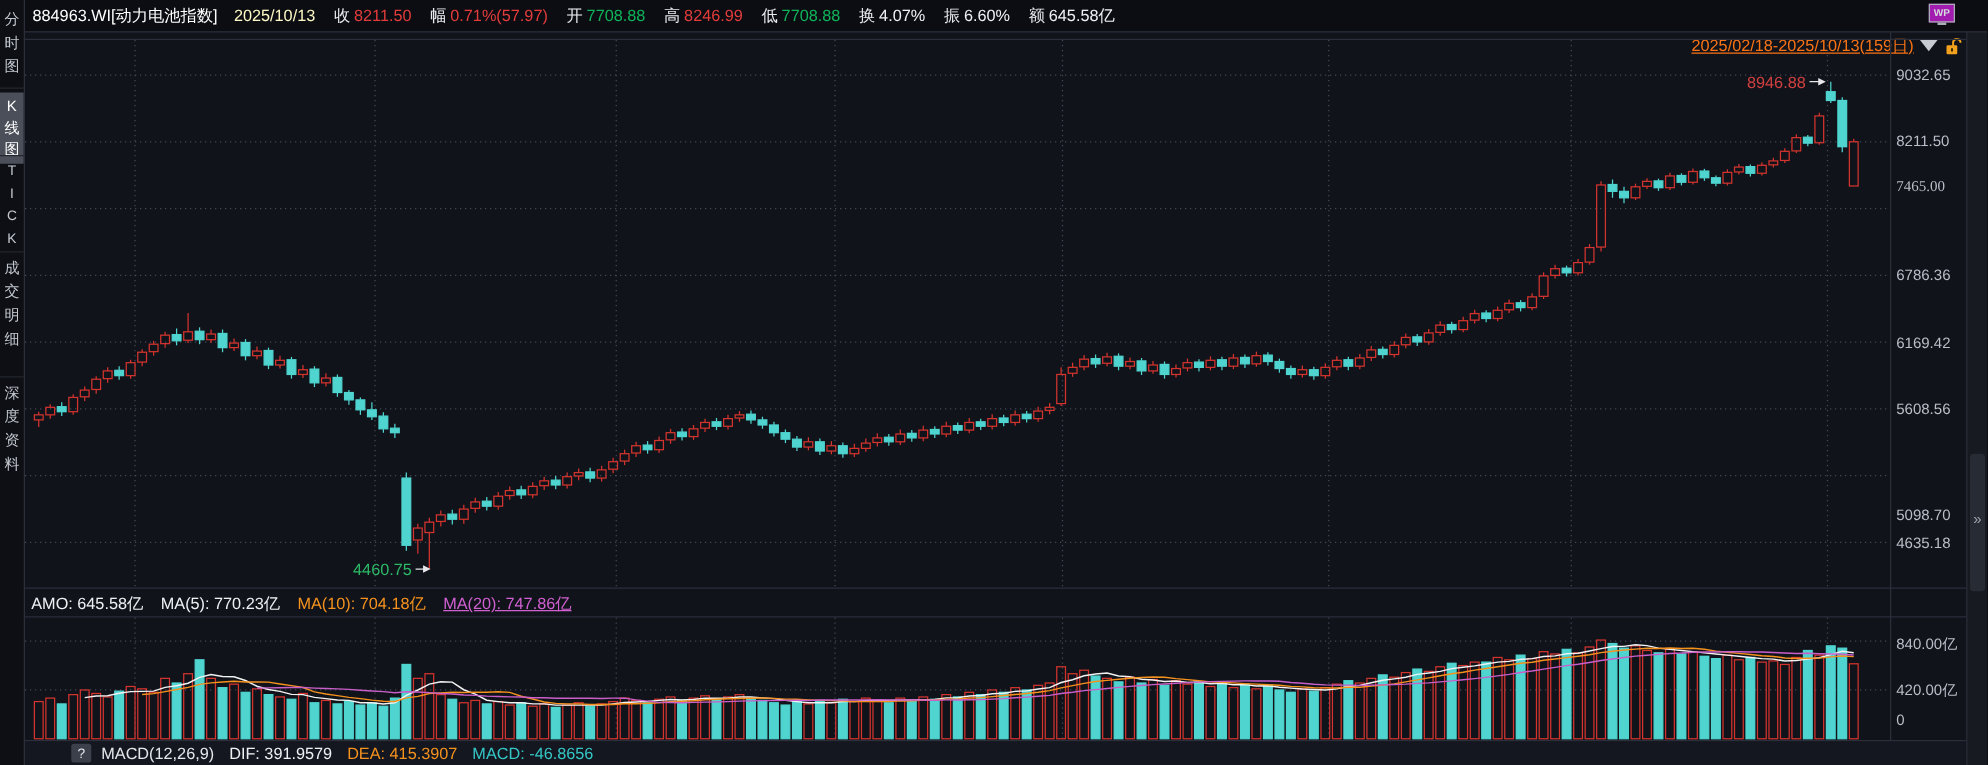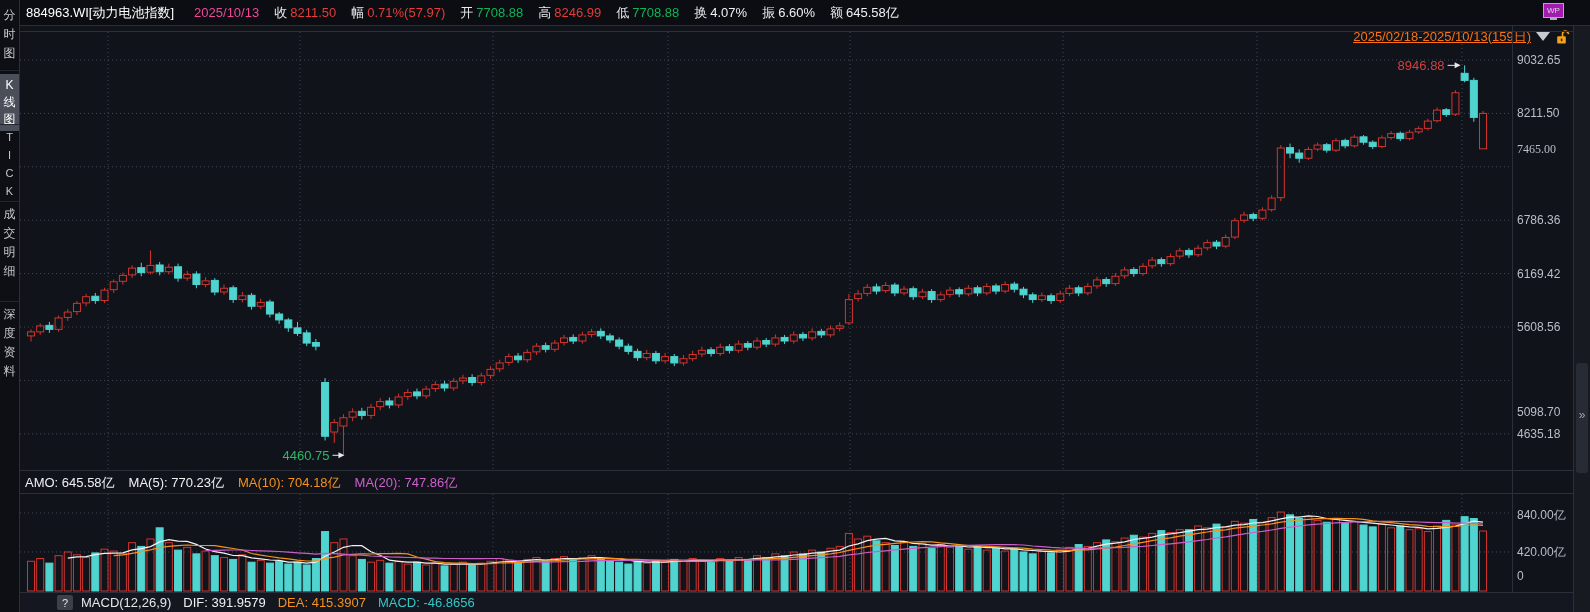--- a/index.html
+++ b/index.html
@@ -6,27 +6,27 @@
   #app{position:relative;width:1590px;height:612px;overflow:hidden;
        background:#10131a;font-family:"Liberation Sans",sans-serif;color:#dfe2e8;}
   .abs{position:absolute;}
   .hline{position:absolute;height:1px;background:#2b2f3a;}
   .vline{position:absolute;width:1px;background:#2b2f3a;}
 
   
   #topbar{position:absolute;left:19px;top:0;width:1571px;height:25px;background:#0b0d12;
           display:flex;align-items:center;font-size:13px;white-space:nowrap;}
   #tb-symbol{margin-left:7px;color:#ffffff;}
-  #tb-date{margin-left:20px;color:#ec4899;}
+  #tb-date{margin-left:13px;color:#fef9c3;}
   .tb-group{margin-left:15px;display:flex;align-items:center;}
   .tb-label{color:#e8eaee;margin-right:3px;}
   .c-red{color:#e23c3b;} .c-green{color:#10b259;} .c-white{color:#eef0f3;}
-  .c-orange{color:#f5921e;} .c-magenta{color:#d05fd0;} .c-cyan{color:#35c6c6;}
+  .c-orange{color:#f5921e;} .c-magenta{color:#d05fd0;text-decoration:underline;} .c-cyan{color:#35c6c6;}
   #wp-icon{position:absolute;right:26px;top:3px;width:19px;height:13px;border:1px solid #a9aeb6;
-           color:#d6dade;font-size:8px;font-weight:normal;display:flex;align-items:center;
+           color:#d6dade;font-size:8px;font-weight:bold;display:flex;align-items:center;
            justify-content:center;background:#a21caf;}
   #wp-stand{position:absolute;right:33px;top:18px;width:7px;height:2px;background:#a9aeb6;}
 
   
   #sidebar{position:absolute;left:0;top:0;width:19px;height:612px;background:#0d0f14;}
   .side-item{position:absolute;left:0;width:19px;color:#c4c8d0;font-size:12px;cursor:pointer;}
   .side-item span{display:block;width:19px;text-align:center;line-height:19px;}
   .side-item.latin span{line-height:18px;font-size:11px;}
   .side-item.active{background:#4a4f59;color:#ffffff;}
   .side-item.active span{line-height:17px;}

